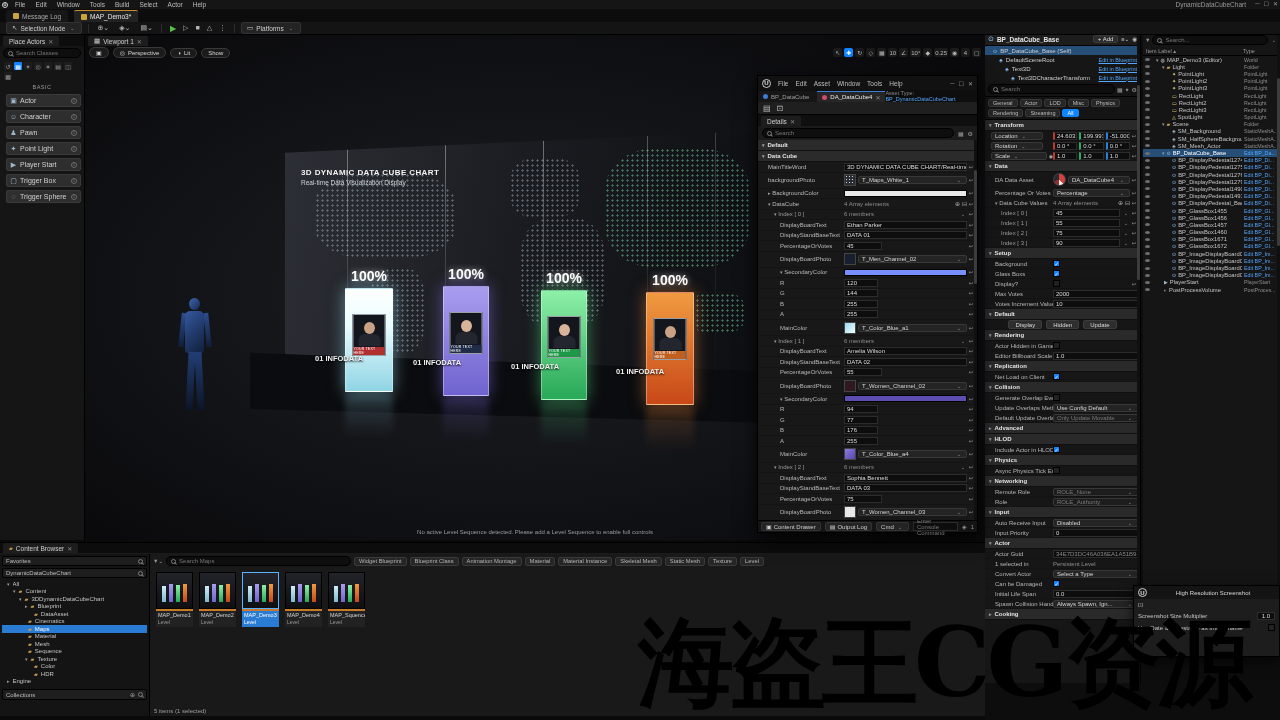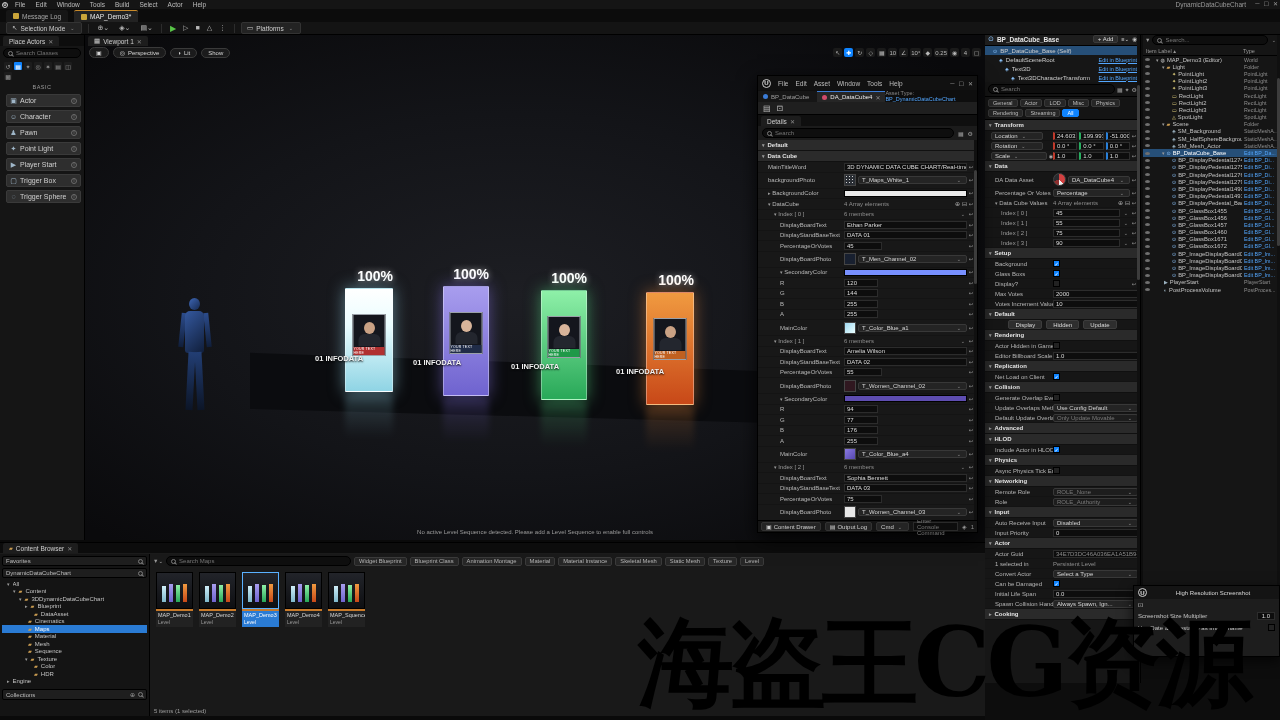--- a/index.html
+++ b/index.html
@@ -78,21 +78,21 @@
   .streak { position:absolute; top:0; width:1px; height:100%;
             background:linear-gradient(to bottom, rgba(255,255,255,.4), rgba(255,255,255,.05) 70%, transparent);}
   #wall-title { position:absolute; left:16px; top:40px; color:#f2f2f2; }
   #wall-title .t1 { font-size:8px; font-weight:bold; letter-spacing:.4px;}
   #wall-title .t2 { font-size:6.5px; color:#cfd4d8; margin-top:2px;}
   #base-slab { position:absolute; left:165px; top:310px; width:525px; height:78px; background:#0b0c0f;
                clip-path:polygon(0 10%,100% 34%,100% 100%,0 82%);
                border-top:1px solid rgba(255,255,255,.06);}
   .vbar { position:absolute; }
   .vglass { position:absolute; inset:0; border:1px solid rgba(255,255,255,.35); border-radius:1px;}
-  .vpct { position:absolute; top:-20px; width:100%; text-align:right; color:#fff; font-size:14px; font-weight:bold;
+  .vpct { position:absolute; top:-20px; width:100%; text-align:center; color:#fff; font-size:14px; font-weight:bold;
           text-shadow:0 0 6px rgba(255,255,255,.6);}
   .vphoto { position:absolute; top:26px; left:50%; transform:translateX(-50%); width:33px; height:42px;
             background:#14161d; border:1px solid #9aa0a8; }
   .vface { position:absolute; left:50%; top:7px; transform:translateX(-50%); width:11px; height:12px; border-radius:50%;}
   .vshoulders { position:absolute; left:50%; bottom:9px; transform:translateX(-50%); width:22px; height:12px;
                 background:#23262e; border-radius:6px 6px 0 0;}
   .vstrip { position:absolute; left:0; bottom:0; width:100%; height:8px; display:flex; align-items:center;
             justify-content:center; color:#fff; font-size:3.5px; letter-spacing:.2px;}
   .vbase { position:absolute; left:-30px; top:calc(100% - 38px); color:#f0f0f0; font-size:7.5px; font-weight:bold;
            white-space:nowrap; text-shadow:0 1px 2px #000;}
@@ -372,20 +372,37 @@
         <div class="pa-item">
           <span class="pa-ic">◌</span>
           <span>Trigger Sphere</span>
           <span class="pa-info">i</span>
         </div>
       </div>
   </div>
 
   <div id="viewport">
     <div id="scene">
+      <div id="wall">
+        <span class="streak" style="left:62px;"></span>
+        <span class="streak" style="left:160px;"></span>
+        <span class="streak" style="left:258px;"></span>
+        <span class="streak" style="left:362px;opacity:.7;"></span>
+        <span class="streak" style="left:430px;opacity:.5;"></span>
+        <div class="dotblob" style="left:30px;top:45px;width:140px;height:85px;"></div>
+        <div class="dotblob" style="left:85px;top:140px;width:55px;height:85px;"></div>
+        <div class="dotblob" style="left:225px;top:30px;width:70px;height:60px;"></div>
+        <div class="dotblob" style="left:235px;top:90px;width:85px;height:110px;"></div>
+        <div class="dotblob green" style="left:320px;top:20px;width:145px;height:120px;"></div>
+        <div class="dotblob green" style="left:405px;top:165px;width:55px;height:40px;"></div>
+        <div id="wall-title">
+          <div class="t1">3D DYNAMIC DATA CUBE CHART</div>
+          <div class="t2">Real-time Data Visualization Display</div>
+        </div>
+      </div>
       <div id="base-slab"></div>
       <span>
         
       
           <div class="vbar" style="left: 260px; top: 253px; width: 48px; height: 104px;">
             <div class="vpct">100%</div>
             <div class="vglass" style="background: linear-gradient(to top, rgb(143, 212, 228), rgb(234, 253, 255) 65%, rgb(255, 255, 255)); box-shadow: rgba(160, 230, 250, 0.5) 0px 0px 16px;"></div>
             <div class="vphoto">
               <div class="vshoulders"></div>
               <div class="vface" style="background: rgb(201, 161, 132);"></div>

